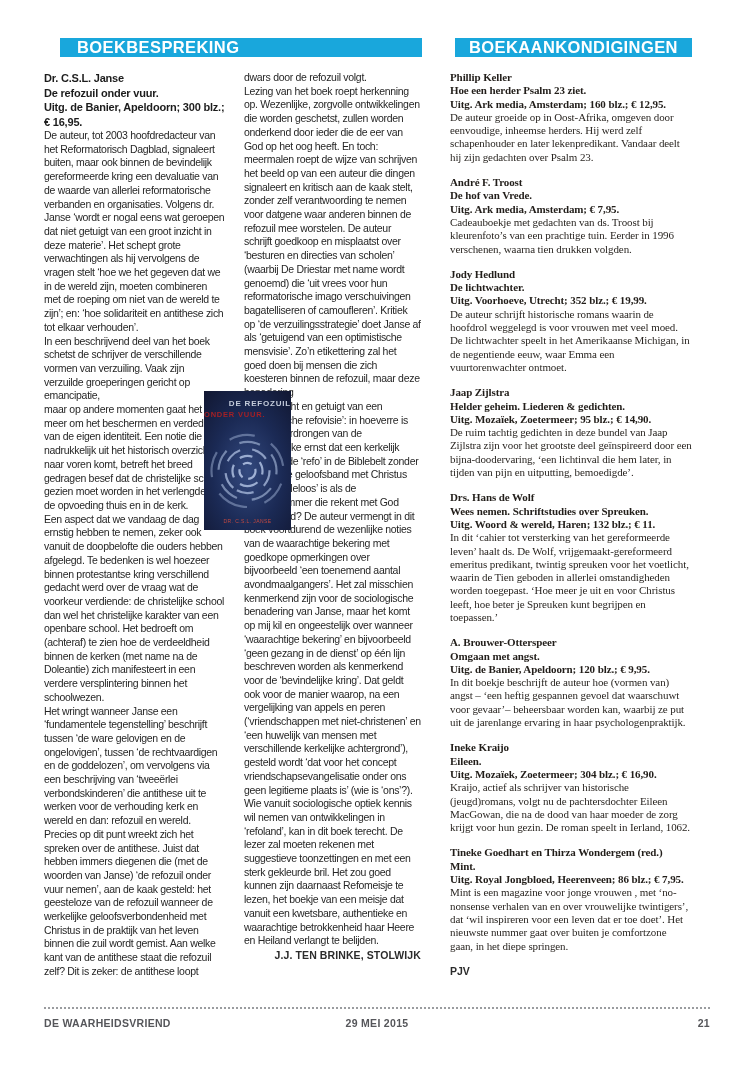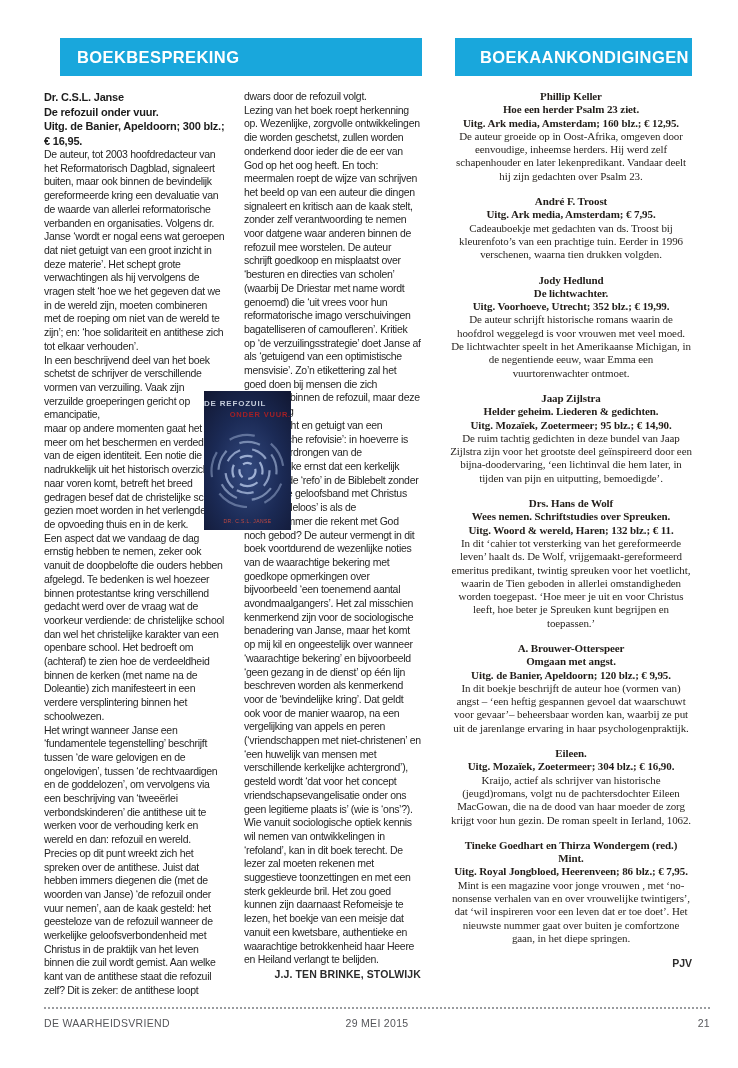--- a/index.html
+++ b/index.html
@@ -4,21 +4,21 @@
 <style>
   html,body{margin:0;padding:0;}
   body{
     width:738px;height:1068px;background:#ffffff;position:relative;
     font-family:"Liberation Sans",sans-serif;color:#252525;overflow:hidden;
   }
   .page{position:absolute;inset:0;}
 
   
   .section-bar{
-    height:38px;background:#19a7dc;display:flex;align-items:center;
+    height:19px;background:#19a7dc;display:flex;align-items:center;
     padding-left:17px;box-sizing:border-box;
   }
   .section-bar h1{
     margin:0;color:#ffffff;font-size:16.5px;font-weight:bold;
     letter-spacing:0.4px;font-family:"Liberation Sans",sans-serif;
   }
 
   
   .review-section{position:absolute;left:44px;top:38px;width:378px;}
   .review-bar{margin-left:16px;width:362px;}
@@ -41,52 +41,52 @@
     margin-top:1px;text-align:right;font-weight:bold;font-size:10.5px;
     letter-spacing:0.1px;color:#2b2b2b;font-family:"Liberation Sans",sans-serif;
   }
 
   
   .book-cover{
     position:absolute;left:204px;top:391px;width:87px;height:139px;
     overflow:hidden;z-index:5;
   }
   .cover-t1{
-    position:absolute;top:8px;left:0;right:0;text-align:left;
+    position:absolute;top:8px;left:0;right:0;text-align:right;
     font-size:8px;font-weight:bold;letter-spacing:0.8px;color:#c3cbda;
   }
   .cover-t2{
-    position:absolute;top:19px;left:0;right:0;text-align:right;
+    position:absolute;top:19px;left:0;right:0;text-align:left;
     font-size:7.5px;font-weight:bold;letter-spacing:0.8px;color:#a32026;
   }
   .cover-auth{
     position:absolute;bottom:6px;left:0;right:0;text-align:center;
     font-size:5px;letter-spacing:0.4px;color:#c24840;
   }
 
   
   .ann-section{position:absolute;left:450px;top:38px;width:242px;}
-  .ann-bar{margin-left:5px;width:237px;padding-left:25px;}
+  .ann-bar{margin-left:5px;width:237px;padding-left:14px;}
   .entries{
     margin-top:14px;font-family:"Liberation Serif",serif;
     font-size:11px;line-height:13.3px;letter-spacing:-0.1px;color:#2a2622;
   }
-  .entry{margin-bottom:12px;text-align:center;}
+  .entry{margin-bottom:12px;}
   .e-bold{font-weight:bold;color:#221e1a;}
   .initials{
-    text-align:right;font-weight:bold;font-size:10.5px;color:#2b2b2b;
+    text-align:left;font-weight:bold;font-size:10.5px;color:#2b2b2b;
     font-family:"Liberation Sans",sans-serif;margin-top:2px;
   }
 
   
   .page-footer{
     position:absolute;left:44px;top:1007px;width:666px;
     border-top:2px dotted #9a9c9f;padding-top:8px;
     display:flex;align-items:baseline;
-    font-weight:normal;font-size:10.5px;letter-spacing:0.3px;color:#55565a;
+    font-weight:bold;font-size:10.5px;letter-spacing:0.3px;color:#55565a;
   }
   .footer-date{
     position:absolute;left:0;right:0;text-align:center;
   }
   .footer-page{margin-left:auto;}
 </style>
 </head>
 <body>
 
 <div class="page">
@@ -165,20 +165,21 @@
 
         <article class="entry">
           <div class="e-bold">Phillip Keller</div>
           <div class="e-bold">Hoe een herder Psalm 23 ziet.</div>
           <div class="e-bold">Uitg. Ark media, Amsterdam; 160 blz.; € 12,95.</div>
           <div>De auteur groeide op in Oost-Afrika, omgeven door eenvoudige, inheemse herders. Hij werd zelf schapenhouder en later lekenpredikant. Vandaar deelt hij zijn gedachten over Psalm 23.</div>
         </article>
 
         <article class="entry">
           <div class="e-bold">André F. Troost</div>
+          <div class="e-bold">De hof van Vrede.</div>
           <div class="e-bold">Uitg. Ark media, Amsterdam; € 7,95.</div>
           <div>Cadeauboekje met gedachten van ds. Troost bij kleurenfoto’s van een prachtige tuin. Eerder in 1996 verschenen, waarna tien drukken volgden.</div>
         </article>
 
         <article class="entry">
           <div class="e-bold">Jody Hedlund</div>
           <div class="e-bold">De lichtwachter.</div>
           <div class="e-bold">Uitg. Voorhoeve, Utrecht; 352 blz.; € 19,99.</div>
           <div>De auteur schrijft historische romans waarin de hoofdrol weggelegd is voor vrouwen met veel moed. De lichtwachter speelt in het Amerikaanse Michigan, in de negentiende eeuw, waar Emma een vuurtorenwachter ontmoet.</div>
         </article>
@@ -198,20 +199,21 @@
         </article>
 
         <article class="entry">
           <div class="e-bold">A. Brouwer-Otterspeer</div>
           <div class="e-bold">Omgaan met angst.</div>
           <div class="e-bold">Uitg. de Banier, Apeldoorn; 120 blz.; € 9,95.</div>
           <div>In dit boekje beschrijft de auteur hoe (vormen van) angst – ‘een heftig gespannen gevoel dat waarschuwt voor gevaar’– beheersbaar worden kan, waarbij ze put uit de jarenlange ervaring in haar psychologenpraktijk.</div>
         </article>
 
         <article class="entry">
+          <div class="e-bold">Ineke Kraijo</div>
           <div class="e-bold">Eileen.</div>
           <div class="e-bold">Uitg. Mozaïek, Zoetermeer; 304 blz.; € 16,90.</div>
           <div>Kraijo, actief als schrijver van historische (jeugd)romans, volgt nu de pachtersdochter Eileen MacGowan, die na de dood van haar moeder de zorg krijgt voor hun gezin. De roman speelt in Ierland, 1062.</div>
         </article>
 
         <article class="entry">
           <div class="e-bold">Tineke Goedhart en Thirza Wondergem (red.)</div>
           <div class="e-bold">Mint.</div>
           <div class="e-bold">Uitg. Royal Jongbloed, Heerenveen; 86 blz.; € 7,95.</div>
           <div>Mint is een magazine voor jonge vrouwen , met ‘no-nonsense verhalen van en over vrouwelijke twintigers’, dat ‘wil inspireren voor een leven dat er toe doet’. Het nieuwste nummer gaat over buiten je comfortzone gaan, in het diepe springen.</div>

